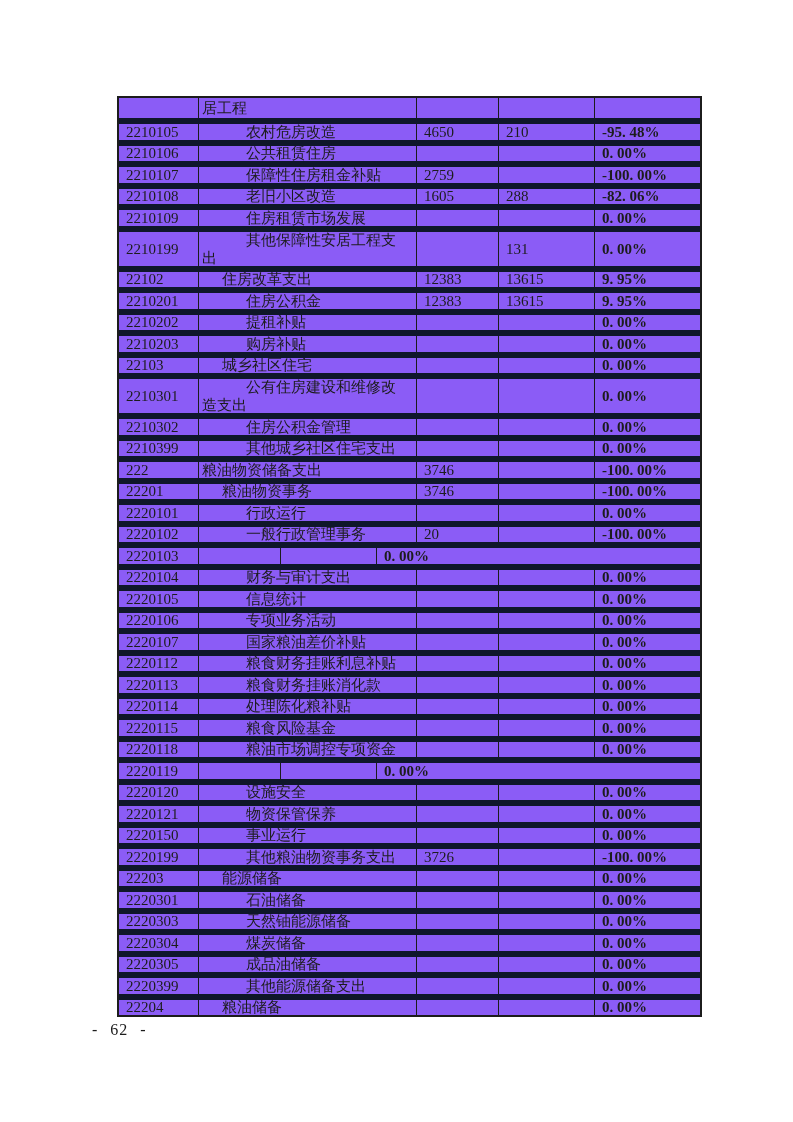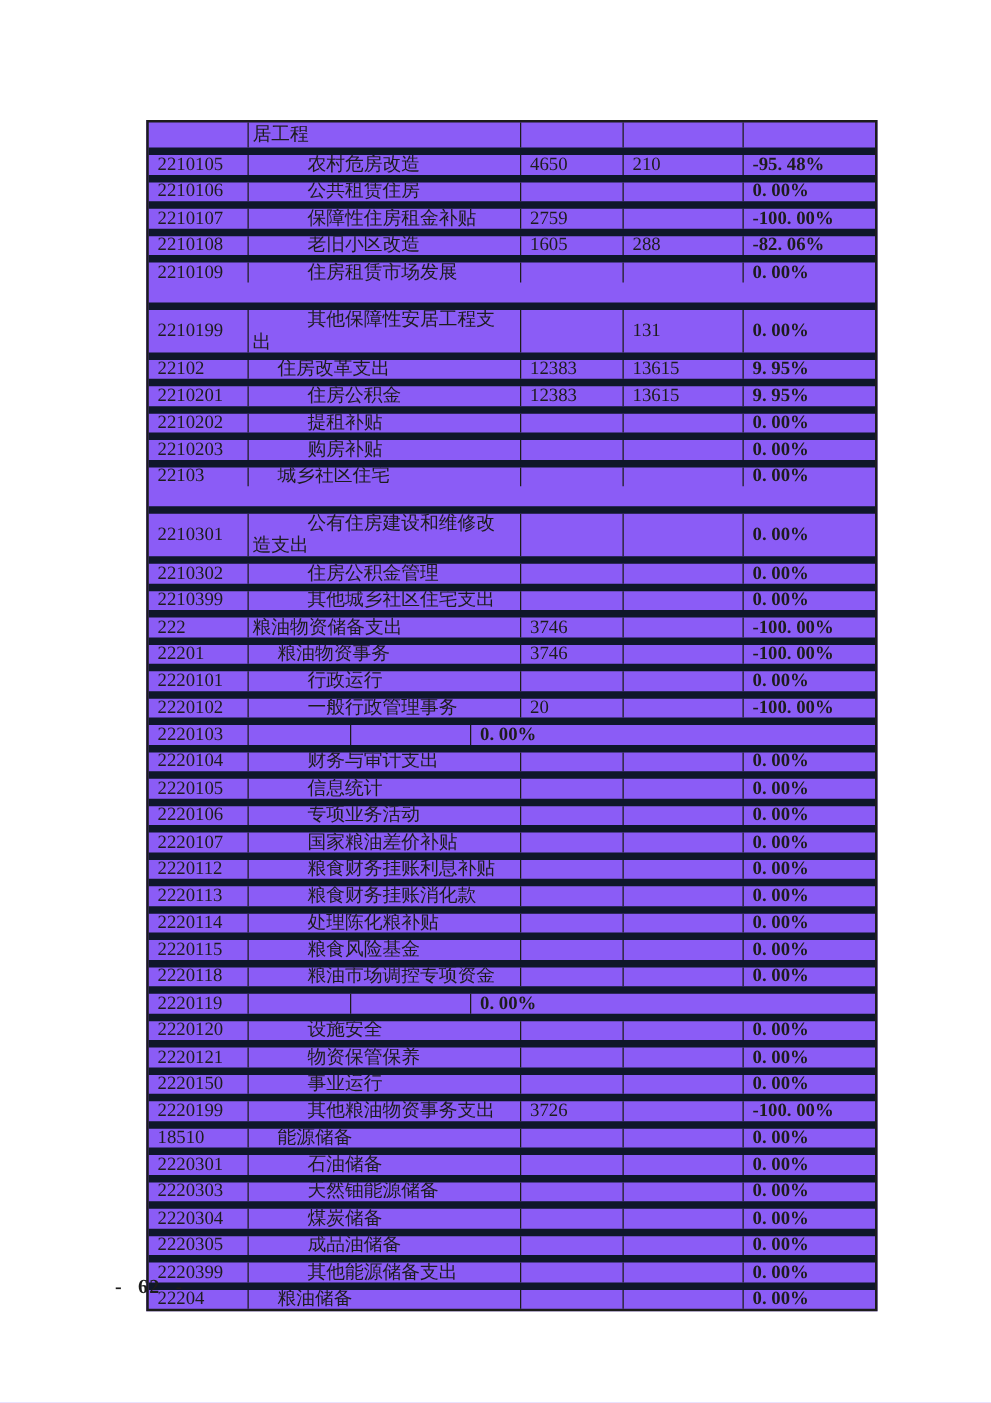--- a/index.html
+++ b/index.html
@@ -21,21 +21,21 @@
     box-sizing: border-box;
     background: #8b5cf6;
   }
   .row {
     display: flex;
     align-items: stretch;
     height: 21.5px;
     box-sizing: border-box;
   }
   .row + .row { border-top: 6px solid #0f172a; }
-  .row.tall { height: 40px; margin-top: 16px; }
+  .row.tall { height: 40px; }
   .row.partial { height: 20px; }
   .cell {
     box-sizing: border-box;
     border-right: 1px solid #1c1c1c;
     display: flex;
     align-items: center;
     font-size: 15px;
     line-height: 18px;
     padding: 0 2px 0 7px;
     overflow: hidden;
@@ -51,21 +51,20 @@
   .cell.name.lvl2 .txt { text-indent: 20px; }
   .cell.name.lvl3 .txt { text-indent: 44px; }
   .page-number {
     position: absolute;
     left: 92px;
     top: 1021px;
     font-size: 16px;
     letter-spacing: 1px;
     word-spacing: 7px;
     color: #1c1c1c;
-    font-weight: bold;
   }
 </style>
 </head>
 <body>
 
 <div class="page">
   <div class="budget-table">
       <div class="row partial">
         <div class="cell code"></div>
         <div class="cell name lvl0">
@@ -362,21 +361,21 @@
       <div class="row">
         <div class="cell code">2220199</div>
         <div class="cell name lvl3">
           <span class="txt">其他粮油物资事务支出</span>
         </div>
         <div class="cell v1">3726</div>
         <div class="cell v2"></div>
         <div class="cell pct">-100. 00%</div>
       </div>
       <div class="row">
-        <div class="cell code">18510</div>
+        <div class="cell code">22203</div>
         <div class="cell name lvl2">
           <span class="txt">能源储备</span>
         </div>
         <div class="cell v1"></div>
         <div class="cell v2"></div>
         <div class="cell pct">0. 00%</div>
       </div>
       <div class="row">
         <div class="cell code">2220301</div>
         <div class="cell name lvl3">

